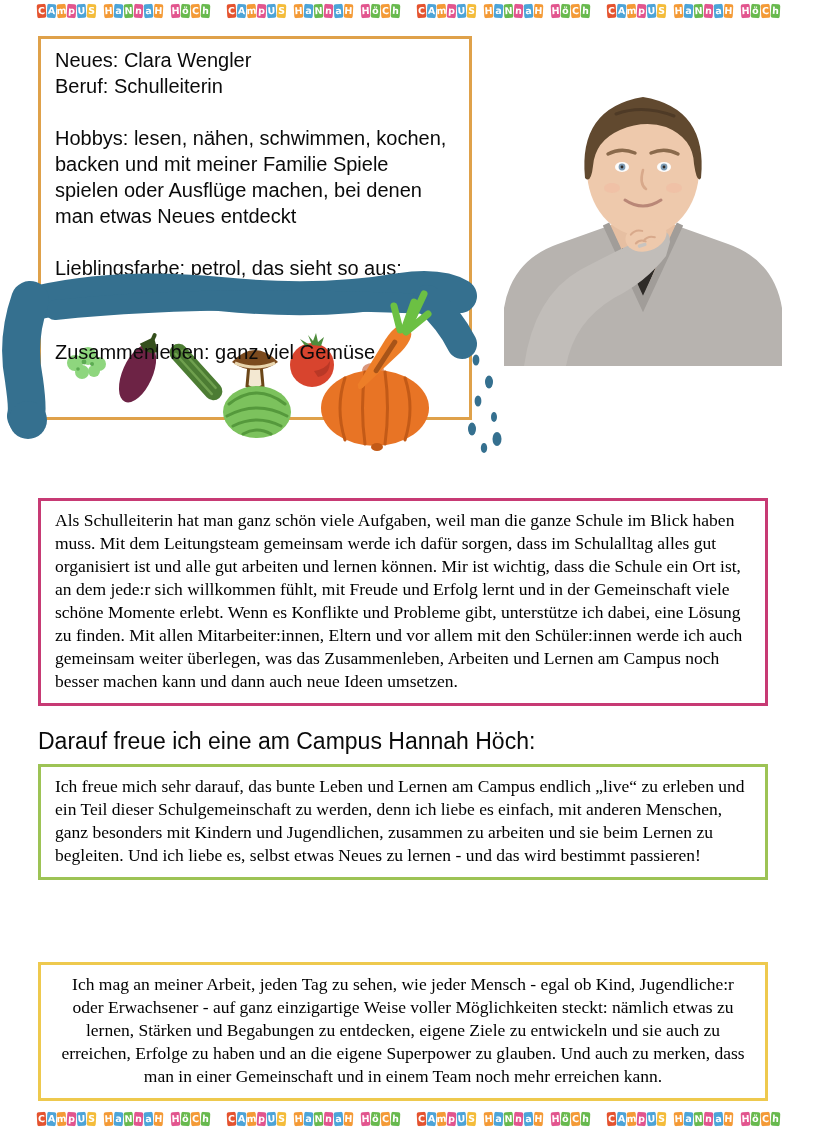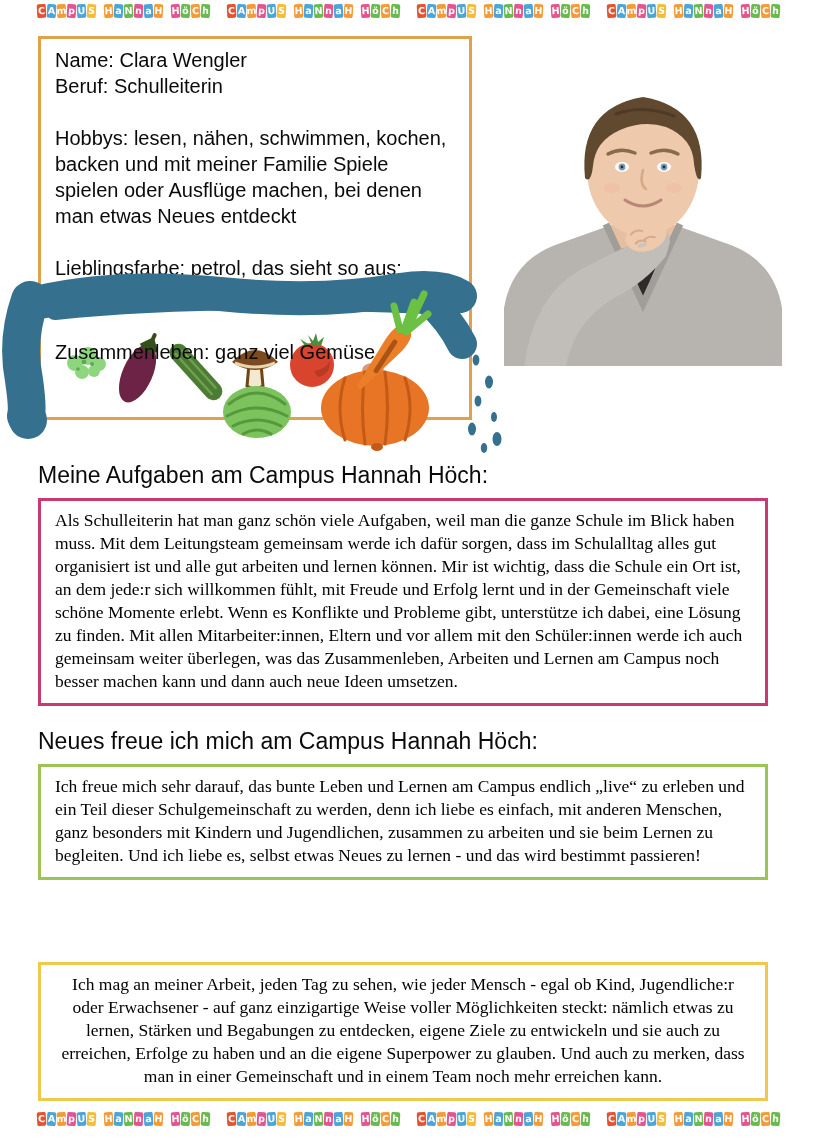--- a/index.html
+++ b/index.html
@@ -137,21 +137,21 @@
         <div class="banner-word">
           <span class="tile" style="background: rgb(226, 85, 142); transform: rotate(-3deg);">H</span>
           <span class="tile" style="background: rgb(104, 185, 78); transform: rotate(3deg);">ö</span>
           <span class="tile" style="background: rgb(244, 154, 54); transform: rotate(-3deg);">C</span>
           <span class="tile" style="background: rgb(104, 185, 78); transform: rotate(3deg);">h</span>
         </div>
       </div>
     </div>
 
   <div class="profile-box" style="border-color: rgb(223, 161, 74);">
-    <div class="pline">Name: Clara Wengler</div>
+    <div class="pline">Neues: Clara Wengler</div>
     <div class="pline">Beruf: Schulleiterin</div>
     <div class="pgap"></div>
     <div class="pline">Hobbys: lesen, nähen, schwimmen, kochen, backen und mit meiner Familie Spiele spielen oder Ausflüge machen, bei denen man etwas Neues entdeckt</div>
     <div class="pgap"></div>
     <div class="pline">Lieblingsfarbe: petrol, das sieht so aus:</div>
     <div class="pline essen-line">Zusammenleben: ganz viel Gemüse</div>
   </div>
 
   <svg class="petrol-art" viewBox="0 0 520 195">
 
@@ -277,24 +277,23 @@
     <path d="M 129 116 Q 147 128 165 116" fill="none" stroke="#b98777" stroke-width="3" stroke-linecap="round"></path>
 
     <path d="M 28 282 Q 38 212 84 186 Q 118 168 140 158 L 160 148 Q 174 144 174 158 L 170 172 Q 150 198 118 214 Q 78 238 70 282 Z" fill="#c1bdb9"></path>
     <g transform="rotate(-18 150 152)">
       <ellipse cx="150" cy="152" rx="21" ry="15" fill="#eec9ac"></ellipse>
       <path d="M 136 146 Q 142 142 148 146 M 146 156 Q 152 152 158 156 M 138 156 Q 143 153 148 157" fill="none" stroke="#d8a98b" stroke-width="2" stroke-linecap="round"></path>
       <rect x="139" y="158" width="9" height="3.4" rx="1.6" fill="#c8c4c0"></rect>
     </g>
   </svg>
 
-  <div class="section-heading h1">Meine Aufgaben am Campus Hannah Höch:</div>
   <div class="section-box b1" style="border-color: rgb(199, 58, 116);">Als Schulleiterin hat man ganz schön viele Aufgaben, weil man die ganze Schule im Blick haben muss. Mit dem Leitungsteam gemeinsam werde ich dafür sorgen, dass im Schulalltag alles gut organisiert ist und alle gut arbeiten und lernen können. Mir ist wichtig, dass die Schule ein Ort ist, an dem jede:r sich willkommen fühlt, mit Freude und Erfolg lernt und in der Gemeinschaft viele schöne Momente erlebt. Wenn es Konflikte und Probleme gibt, unterstütze ich dabei, eine Lösung zu finden. Mit allen Mitarbeiter:innen, Eltern und vor allem mit den Schüler:innen werde ich auch gemeinsam weiter überlegen, was das Zusammenleben, Arbeiten und Lernen am Campus noch besser machen kann und dann auch neue Ideen umsetzen.</div>
 
-  <div class="section-heading h2">Neues freue ich mich am Campus Hannah Höch:</div>
+  <div class="section-heading h2">Darauf freue ich eine am Campus Hannah Höch:</div>
   <div class="section-box b2" style="border-color: rgb(157, 195, 85);">Ich freue mich sehr darauf, das bunte Leben und Lernen am Campus endlich „live“ zu erleben und ein Teil dieser Schulgemeinschaft zu werden, denn ich liebe es einfach, mit anderen Menschen, ganz besonders mit Kindern und Jugendlichen, zusammen zu arbeiten und sie beim Lernen zu begleiten. Und ich liebe es, selbst etwas Neues zu lernen - und das wird bestimmt passieren!</div>
 
   <div class="section-box b3" style="border-color: rgb(238, 201, 78);">Ich mag an meiner Arbeit, jeden Tag zu sehen, wie jeder Mensch - egal ob Kind, Jugendliche:r oder Erwachsener - auf ganz einzigartige Weise voller Möglichkeiten steckt: nämlich etwas zu lernen, Stärken und Begabungen zu entdecken, eigene Ziele zu entwickeln und sie auch zu erreichen, Erfolge zu haben und an die eigene Superpower zu glauben. Und auch zu merken, dass man in einer Gemeinschaft und in einem Team noch mehr erreichen kann.</div>
 
   <div class="banner-row banner-bottom">
       <div class="banner-group">
         <div class="banner-word">
           <span class="tile" style="background: rgb(228, 83, 47); transform: rotate(-3deg);">C</span>
           <span class="tile" style="background: rgb(77, 164, 216); transform: rotate(3deg);">A</span>
           <span class="tile" style="background: rgb(244, 154, 54); transform: rotate(-3deg);">m</span>

